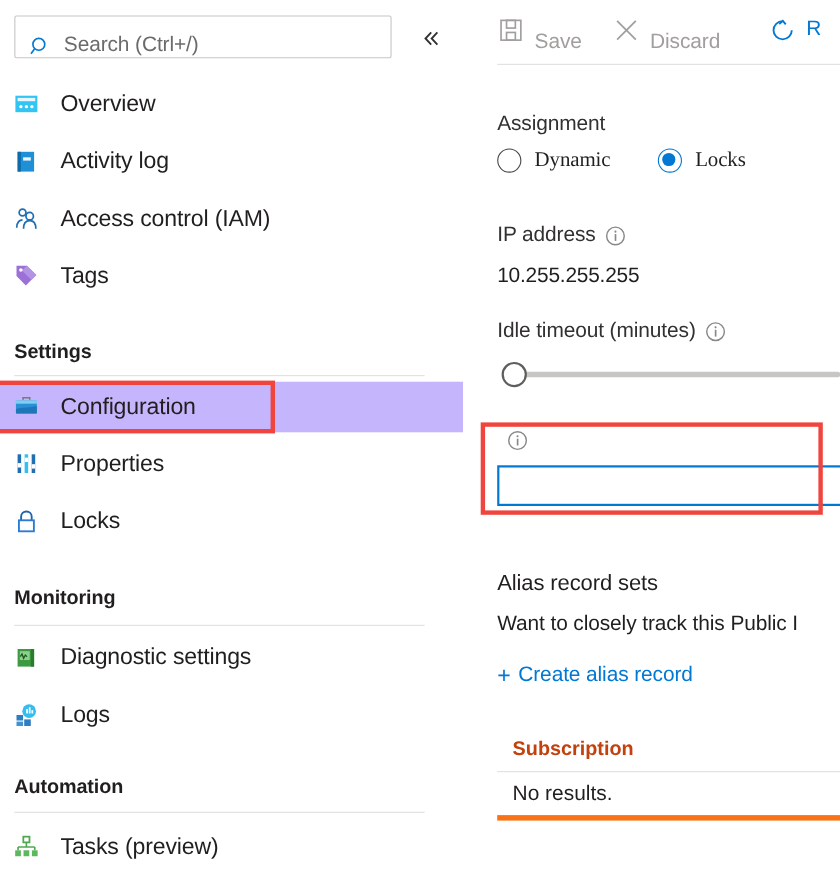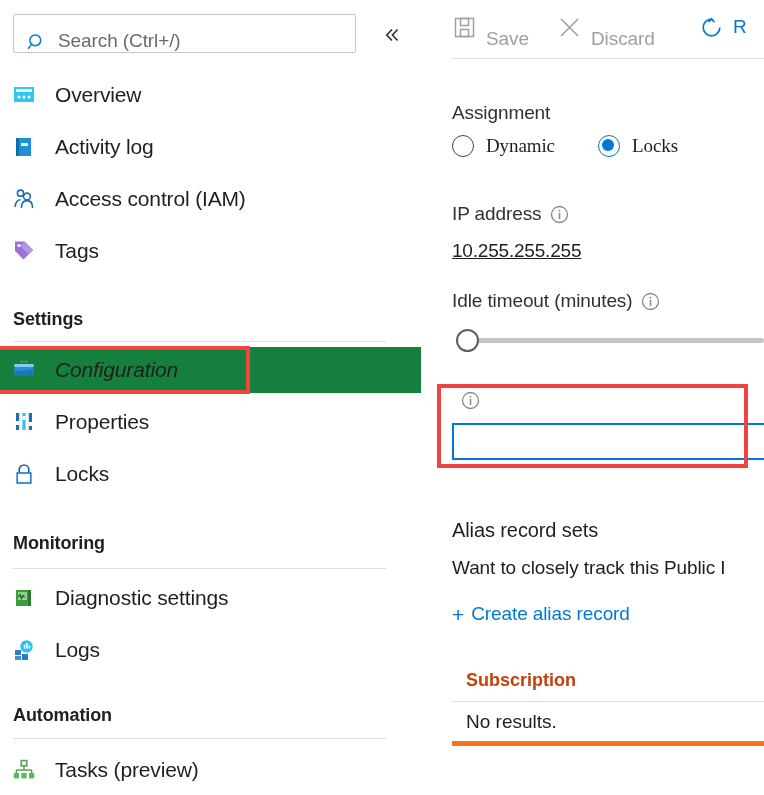--- a/index.html
+++ b/index.html
@@ -64,22 +64,21 @@
   .nav-item {
     position: absolute;
     left: 0;
     width: 421px;
     height: 46px;
     display: flex;
     align-items: center;
     cursor: pointer;
   }
   .nav-item.selected {
-    background: #15803d;
-    font-style: italic;
+    background: #c4b5fd;
   }
   .nav-icon {
     width: 26px;
     margin-left: 12px;
     display: flex;
     align-items: center;
     justify-content: flex-start;
     line-height: 0;
   }
   .nav-label {
@@ -192,21 +191,20 @@
     letter-spacing: -0.1px;
     white-space: nowrap;
     font-family: Liberation Serif, serif;
   }
   .static-val {
     position: absolute;
     font-size: 19px;
     color: #201f1e;
     letter-spacing: -0.2px;
     white-space: nowrap;
-    text-decoration: underline;
   }
   
   #slider {
     position: absolute;
     left: 452px; top: 328px;
     width: 312px; height: 26px;
   }
   #slider-track {
     position: absolute;
     left: 14px; top: 10px;

